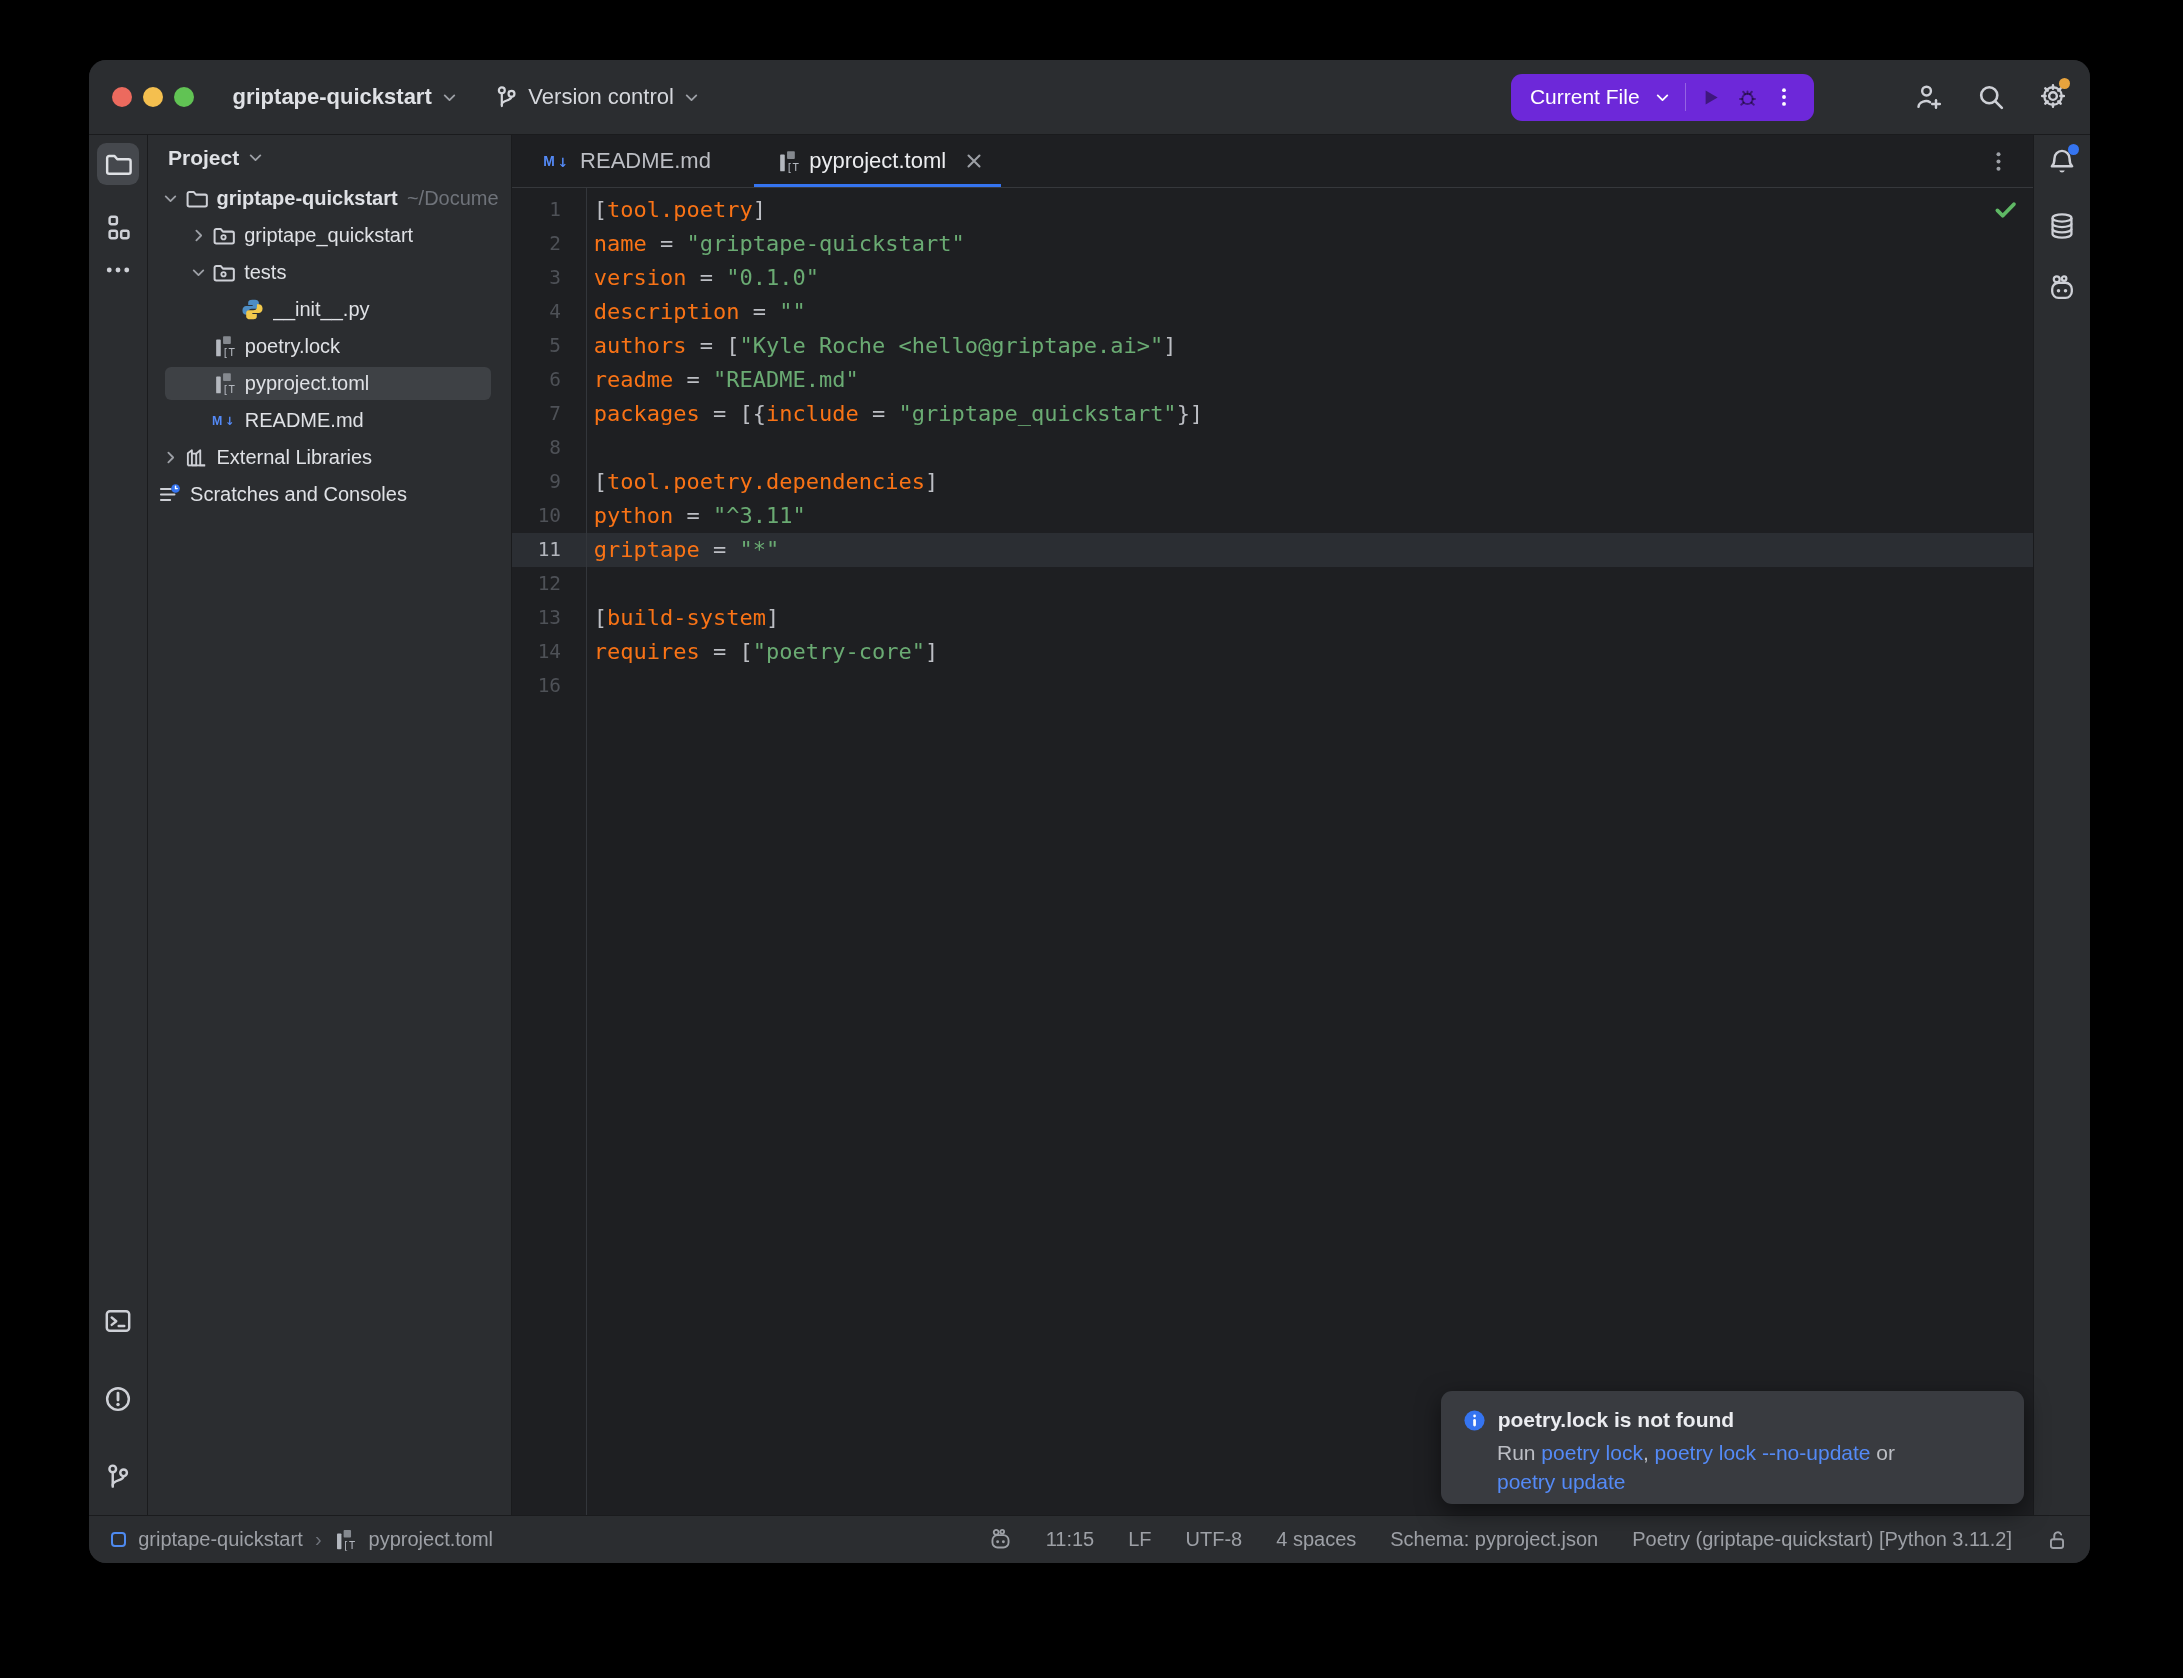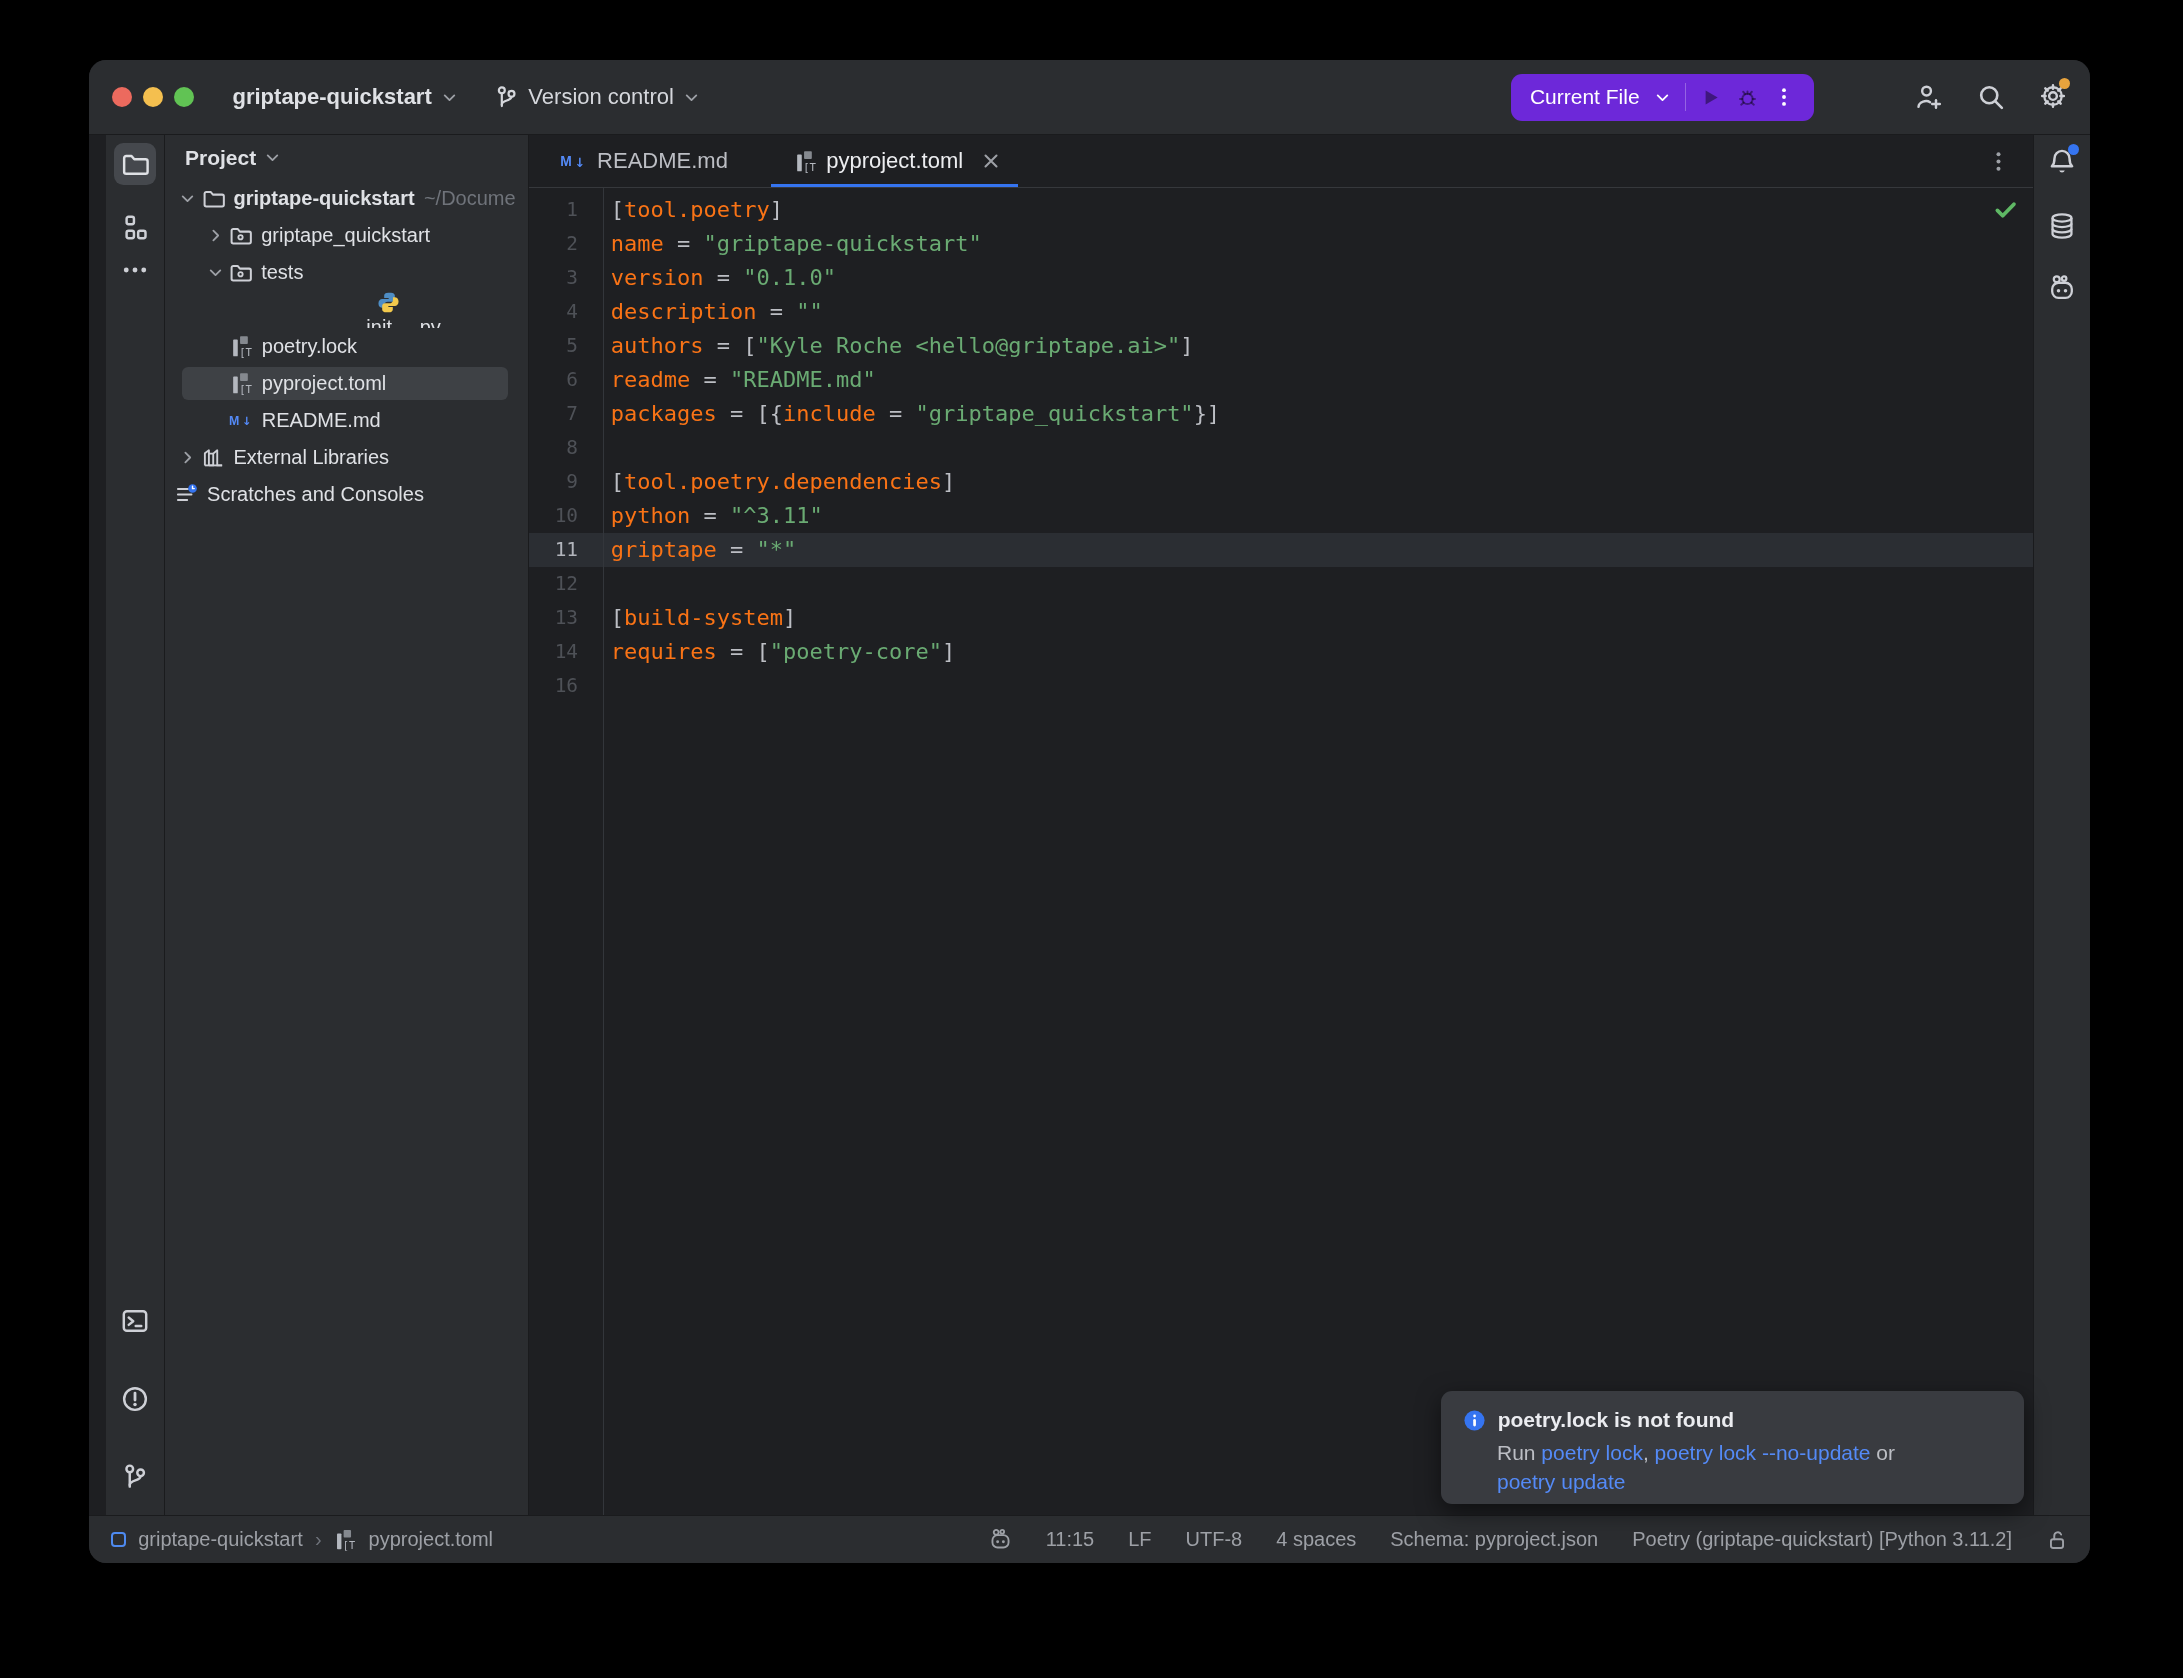--- a/index.html
+++ b/index.html
@@ -22,42 +22,42 @@
             display:flex;align-items:center;padding:0 18.6px;gap:14px;}
   .run-pill .label{color:#fff;font-size:21px;}
   .run-divider{width:0.8px;height:28px;background:rgba(255,255,255,.28);}
   .tb-icons{display:flex;align-items:center;gap:34px;margin-right:23px;}
   .ic36{width:28px;height:28px;} .ic32{width:25px;height:25px;} .ic30{width:23px;height:23px;}
   .ic28{width:22px;height:22px;} .ic22{width:17px;height:17px;}
   .badge-wrap{position:relative;}
   .badge-dot{position:absolute;width:11px;height:11px;border-radius:50%;top:-3.1px;right:-3.1px;}
 
   
-  .main{flex:1;display:flex;min-height:0;margin-left:17px;}
+  .main{flex:1;display:flex;min-height:0;}
   .leftstrip{flex:0 0 59px;background:#2B2D30;border-right:0.8px solid #1A1B1D;
              display:flex;flex-direction:column;align-items:center;padding:7.8px 0 17px;box-sizing:border-box;}
   .strip-btn{width:42px;height:42px;border-radius:9.3px;display:flex;align-items:center;justify-content:center;}
   .strip-btn.active{background:#45484D;}
   .strip-gap{height:22px;}
   .leftstrip .bottom{margin-top:auto;display:flex;flex-direction:column;gap:36px;align-items:center;}
 
   .panel{flex:0 0 363px;background:#2B2D30;border-right:0.8px solid #1A1B1D;overflow:hidden;
          display:flex;flex-direction:column;}
   .panel-header{height:45px;display:flex;align-items:center;padding-left:20px;gap:7.8px;
                 color:#DFE1E5;font-size:21px;font-weight:700;}
   .tree{font-size:20px;color:#DFE1E5;}
   .trow{height:37px;display:flex;align-items:center;position:relative;white-space:nowrap;}
   .trow .sel{position:absolute;left:17px;right:20px;top:2.3px;bottom:2.3px;background:#3E4145;border-radius:6.2px;}
   .trow>*{position:relative;}
   .tslot{width:26.4px;flex:0 0 26.4px;display:flex;justify-content:center;}
   .tico{width:25px;flex:0 0 25px;display:flex;justify-content:center;margin-right:7.8px;}
   .tlabel{overflow:hidden;}
   .bold{font-weight:700;}
   .dim{color:#6F737A;margin-left:9.3px;font-weight:400;}
-  .ind1{padding-left:9.3px;} .ind2{padding-left:37px;} .ind3{padding-left:64px;} .ind4{padding-left:92px;flex-direction:column;}
+  .ind1{padding-left:9.3px;} .ind2{padding-left:37px;} .ind3{padding-left:64px;} .ind4{padding-left:92px;}
 
   .editorcol{flex:1;display:flex;flex-direction:column;background:#1E1F22;min-width:0;}
   .tabbar{height:52px;flex:0 0 52px;display:flex;align-items:stretch;border-bottom:0.8px solid #36383C;
           position:relative;}
   .tab{display:flex;align-items:center;gap:9.3px;padding:0 23px;font-size:22px;color:#BCBEC4;}
   .tab.first{margin-left:7.8px;}
   .tab.active{color:#ECEDF0;box-shadow:inset 0 -3.1px 0 #3574F0;padding-right:15.5px;margin-left:20px;}
   .tab .close{margin-left:7.8px;}
   .tab-kebab{margin-left:auto;align-self:center;margin-right:23px;}
 

